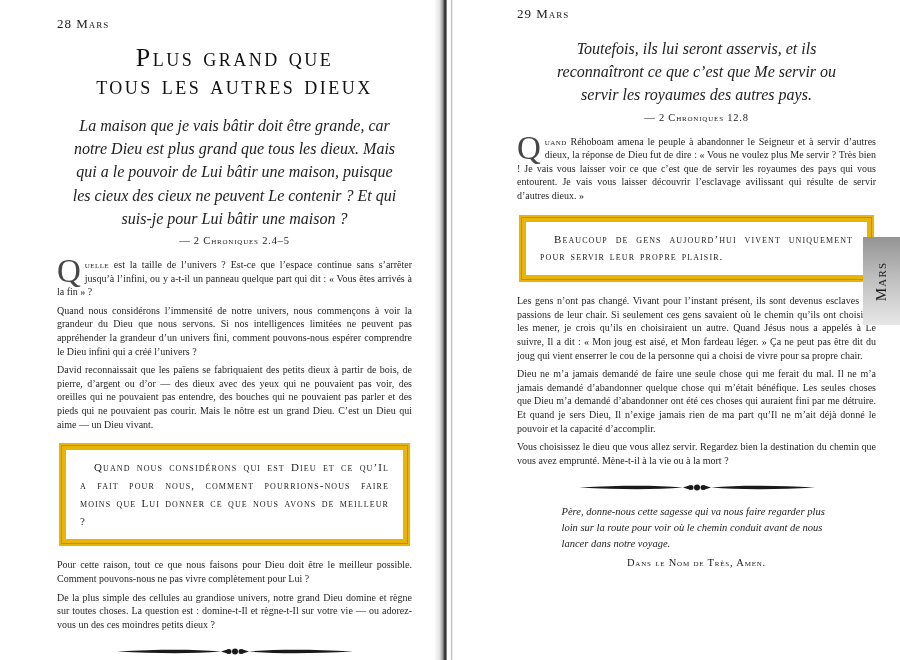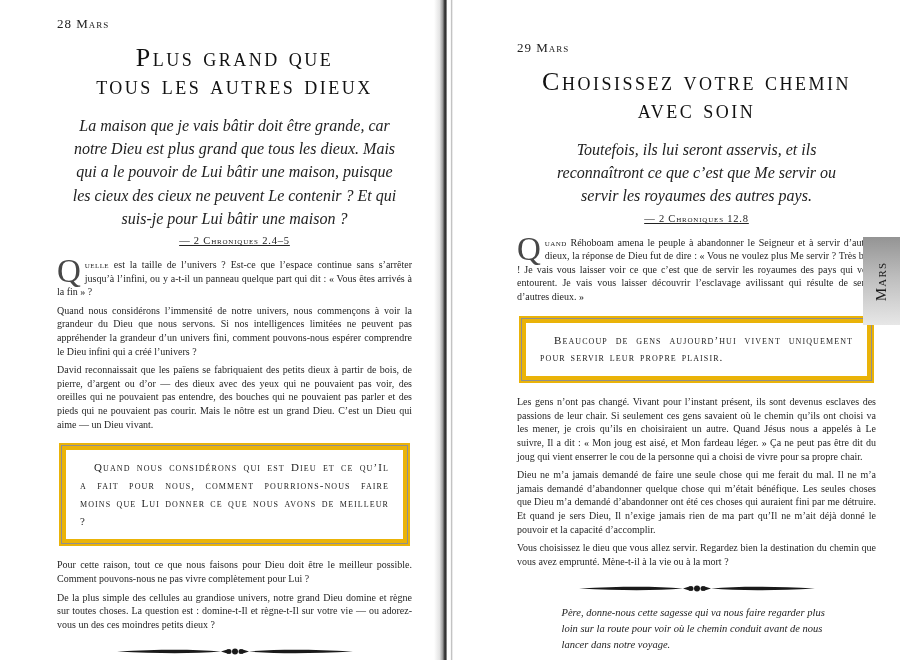--- a/index.html
+++ b/index.html
@@ -13,38 +13,38 @@
   }
   
   .spine{
     position:absolute;left:434px;top:0;width:20px;height:660px;
     background:linear-gradient(to right,
       #ffffff 0%, #e3e3e3 28%, #9a9a9a 44%, #424242 52%, #2d2d2d 60%,
       #ffffff 66%, #ffffff 82%, #bfbfbf 86%, #c9c9c9 90%, #ffffff 94%);
   }
   .page{position:absolute;top:0;height:660px;box-sizing:border-box;}
   .page-left{left:0;width:434px;padding:16px 22px 0 57px;}
-  .page-right{left:455px;width:445px;padding:40px 24px 0 62px;}
+  .page-right{left:455px;width:445px;padding:6px 24px 0 62px;}
 
   .page-header{
     font-size:13px;letter-spacing:1px;font-variant:small-caps;color:#222;
   }
   .title{
     text-align:center;margin-top:12px;line-height:1.06;
     font-size:26px;letter-spacing:2.5px;font-variant:small-caps;color:#111;
   }
   .epigraph{
     margin:15px auto 0 auto;text-align:center;font-style:italic;
     font-size:16px;line-height:1.45;color:#222;
   }
   .epigraph.left{max-width:335px;}
   .epigraph.right{max-width:305px;}
   .reference{
     text-align:center;margin-top:5px;font-variant:small-caps;
-    font-size:10.5px;letter-spacing:0.8px;color:#222;text-decoration:underline;
+    font-size:10.5px;letter-spacing:0.8px;color:#222;
   }
   .body-text{margin-top:12px;}
   .para{
     font-size:10px;line-height:1.36;text-align:justify;margin:0 0 5px 0;color:#1f1f1f;
   }
   .dropcap{
     float:left;font-size:33px;line-height:25px;padding:1px 4px 0 0;color:#474747;
   }
   .lead{font-variant:small-caps;letter-spacing:0.4px;}
   .callout{
@@ -124,24 +124,20 @@
     </svg>
 
     <div class="prayer left">Nous Te remercions, Seigneur, pour la bénédiction et le privilège de Te connaître et de Te servir.</div>
   </div>
 
   <div class="spine"></div>
 
   <div class="page page-right">
     <div class="page-header">29 Mars</div>
 
-    <div class="title">
-      <div>Choisissez votre chemin</div>
-      <div>avec soin</div>
-    </div>
 
     <div class="epigraph right">Toutefois, ils lui seront asservis, et ils reconnaîtront ce que c’est que Me servir ou servir les royaumes des autres pays.</div>
     <div class="reference">— 2 Chroniques 12.8</div>
 
     <div class="body-text">
       <p class="para">
         <span class="dropcap">Q</span><span class="lead">uand</span><span> Réhoboam amena le peuple à abandonner le Seigneur et à servir d’autres dieux, la réponse de Dieu fut de dire :  « Vous ne voulez plus Me servir ? Très bien ! Je vais vous laisser voir ce que c’est que de servir les royaumes des pays qui vous entourent. Je vais vous laisser découvrir l’esclavage avilissant qui résulte de servir d’autres dieux. »</span>
       </p>
 
       <div class="callout">

